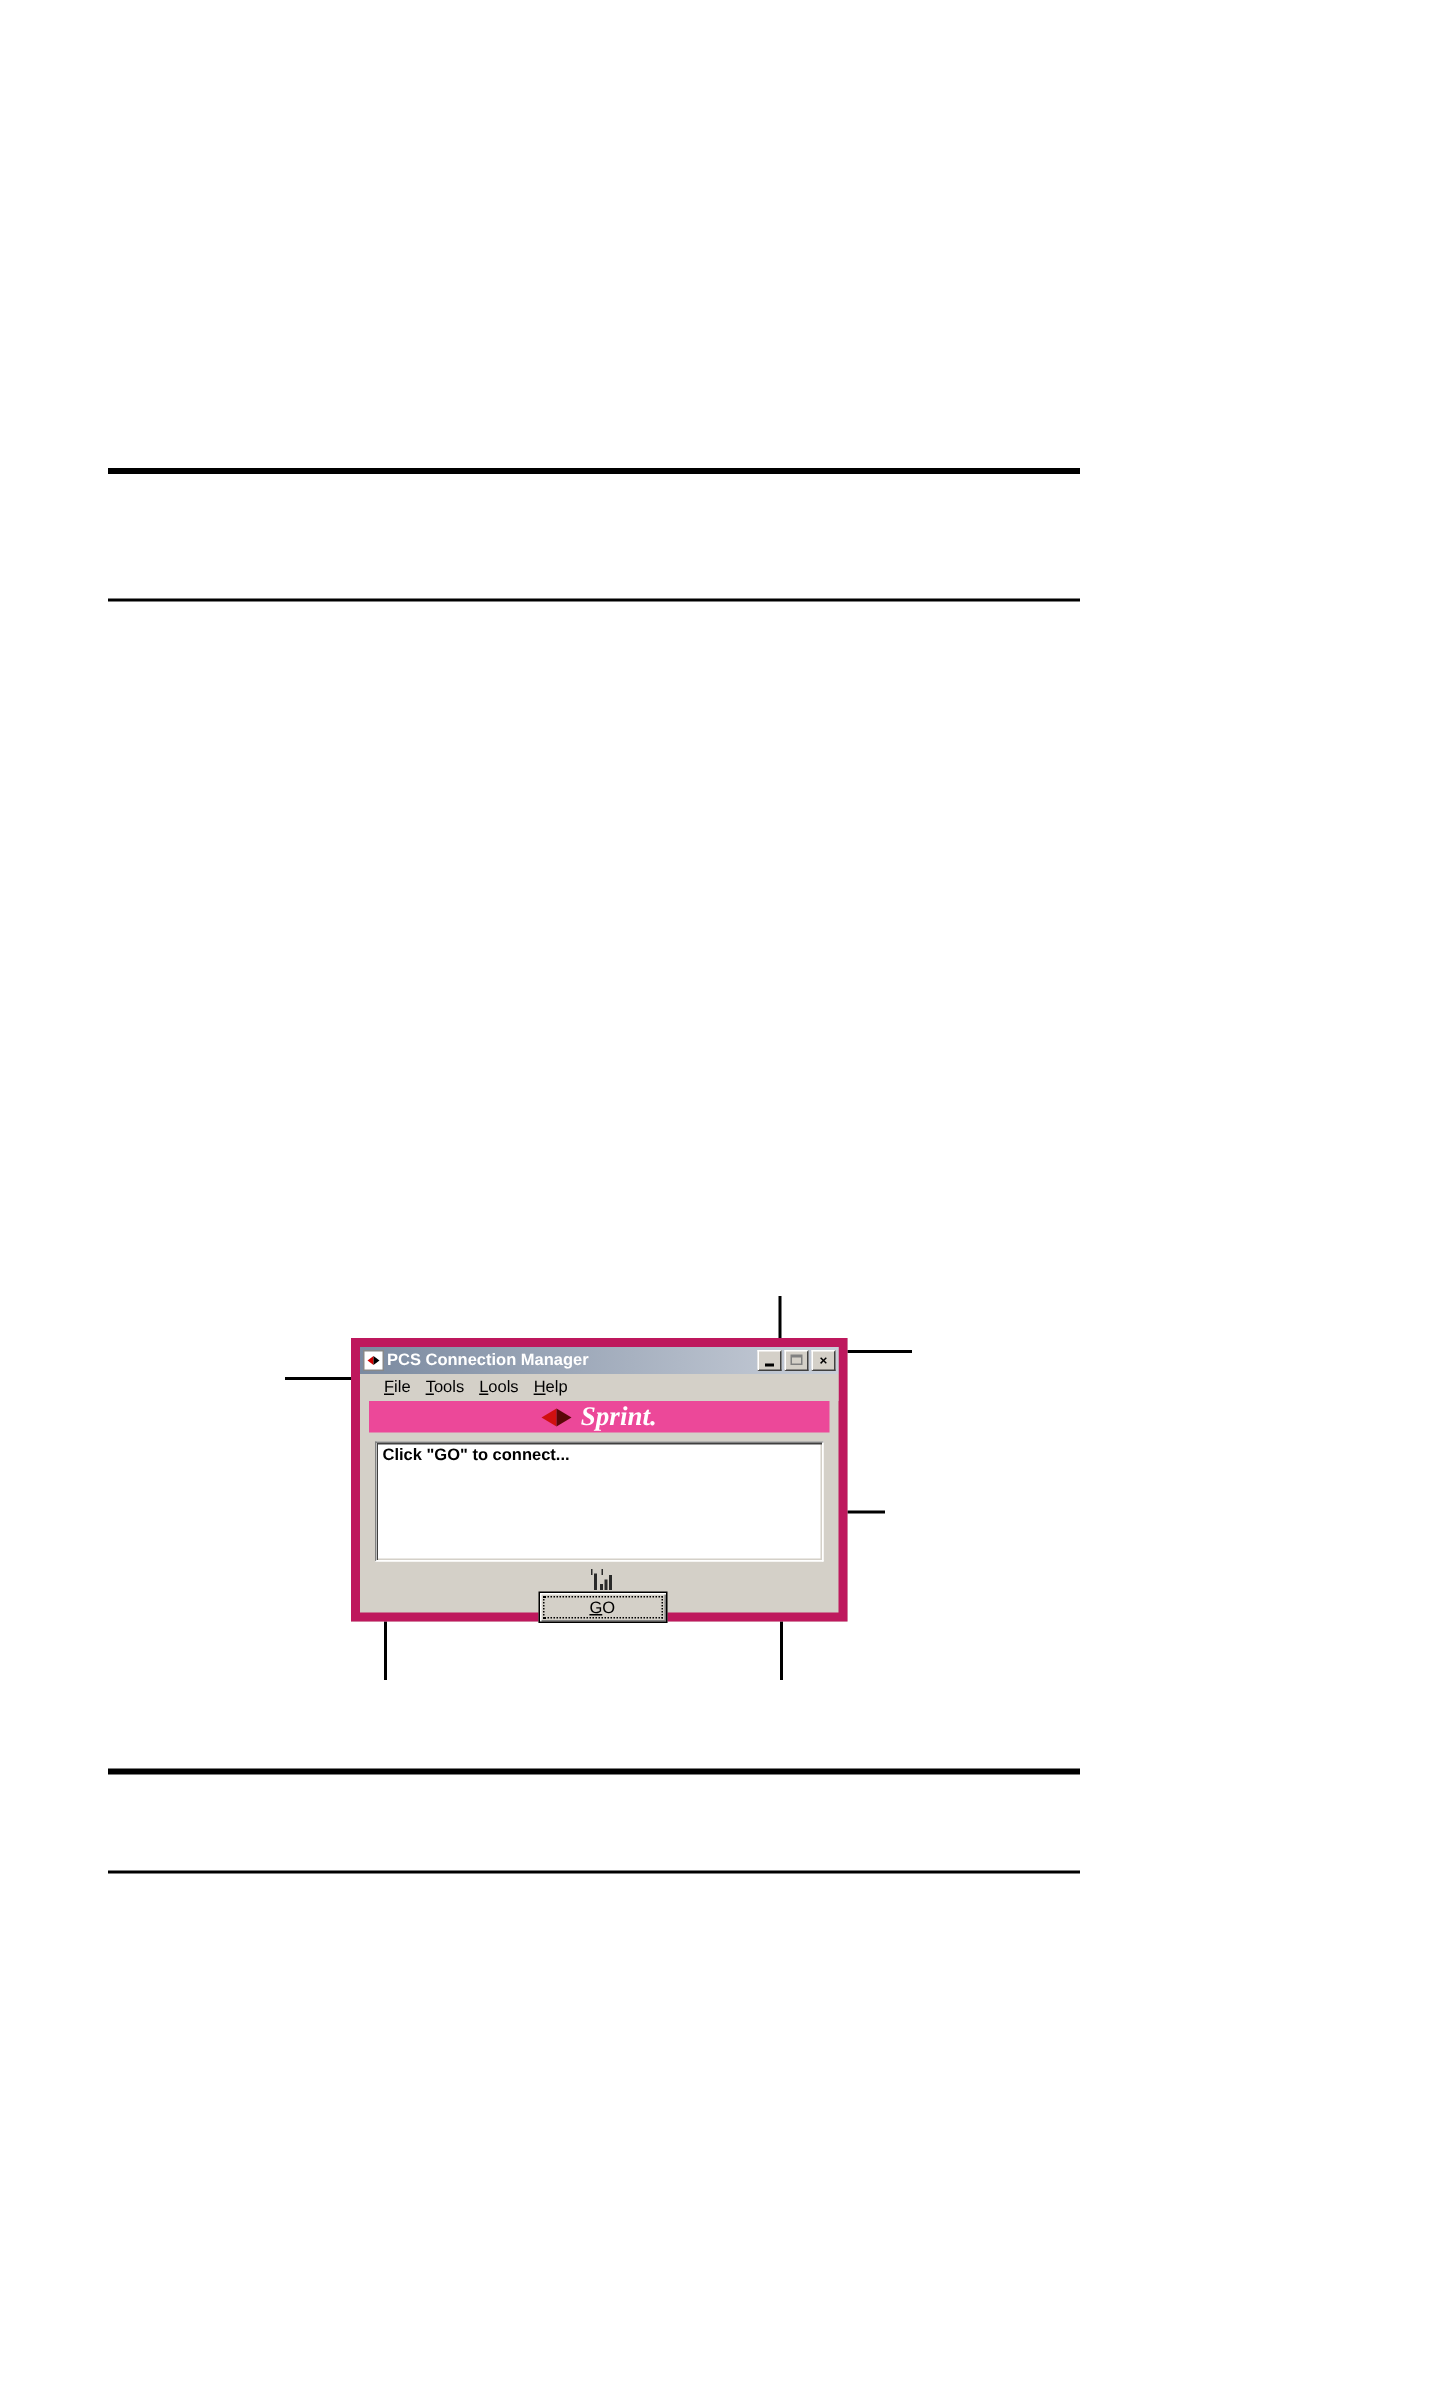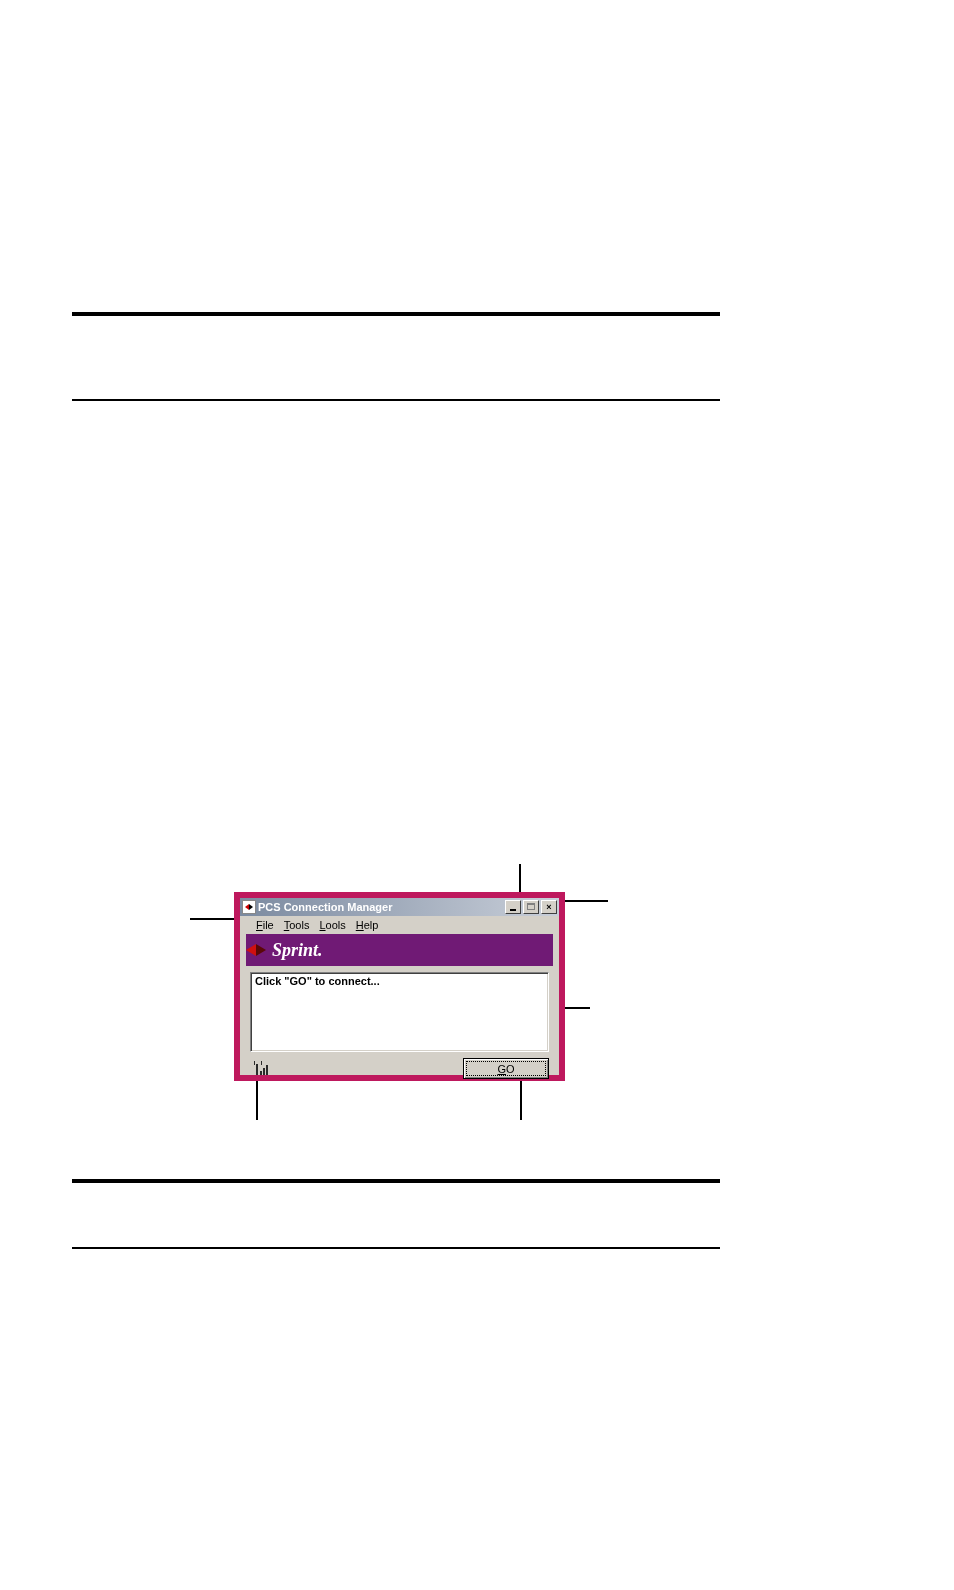--- a/index.html
+++ b/index.html
@@ -112,25 +112,26 @@
       display: flex;
       align-items: center;
       font-size: 11px;
       padding: 0 16px;
       gap: 10px;
       background: #d4d0c8;
     }
     .menubar span { cursor: pointer; }
     .menubar span u { text-decoration: underline; }
     .brand-band {
-      height: 32px;
-      background: #701a75;
+      height: 21px;
+      background: #ec4899;
       margin: 0 6px;
       display: flex;
       align-items: center;
+      justify-content: center;
     }
     .sprint-logo {
       display: flex;
       align-items: center;
       color: #fff;
       font-style: italic;
       font-weight: bold;
       font-size: 18px;
       font-family: Georgia, serif;
     }
@@ -167,22 +168,22 @@
       box-shadow: inset 1px 1px 0 #404040, inset -1px -1px 0 #d4d0c8;
       padding: 2px 4px;
       font-size: 11px;
       font-weight: bold;
       color: #000;
       font-family: "MS Sans Serif", Tahoma, sans-serif;
     }
     .status-row {
       display: flex;
       align-items: center;
-      justify-content: space-between;
       padding: 6px 10px 8px 14px;
+      flex-direction: column;
     }
     .signal-icon {
       width: 16px;
       height: 14px;
       position: relative;
     }
     .signal-icon .ant {
       position: absolute;
       left: 2px;
       bottom: 1px;

